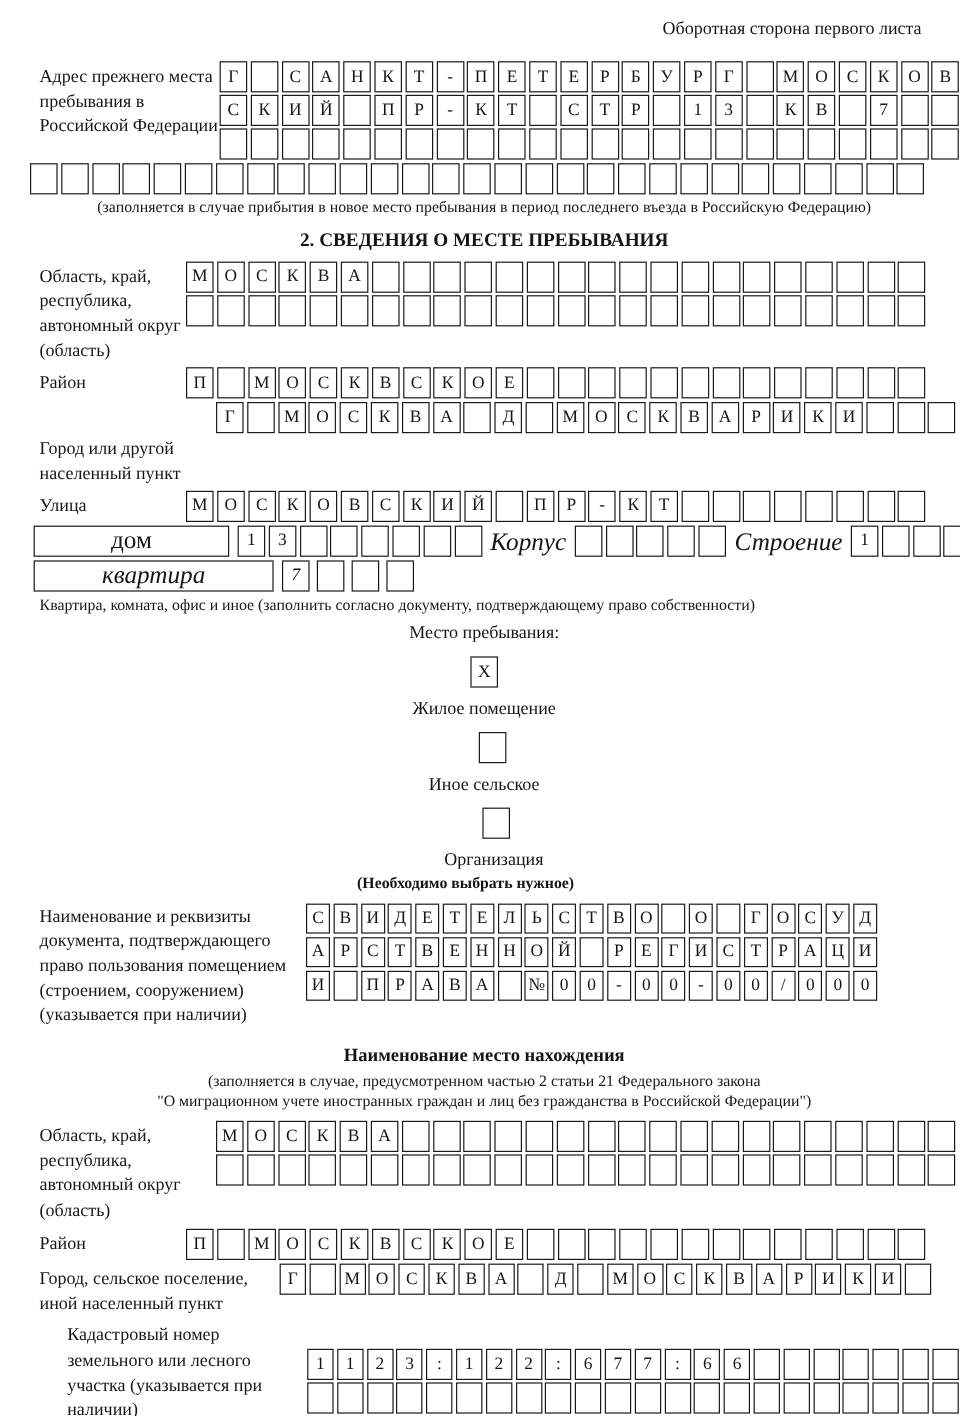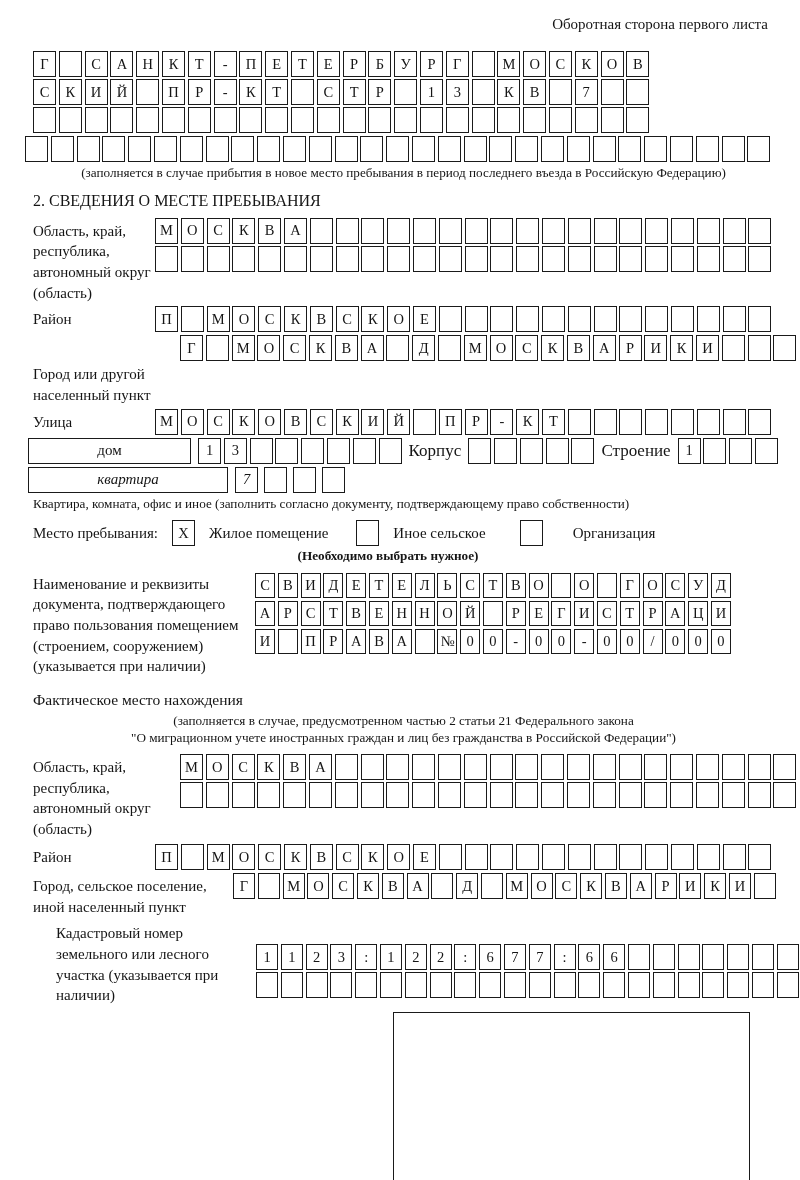--- a/index.html
+++ b/index.html
@@ -23,47 +23,48 @@
     border: 1.6px solid #1a1a1a;
     display: flex; align-items: center; justify-content: center;
     font-size: 14.5px; line-height: 1;
   }
   .cbox.sm { width: 20px; height: 25px; }
   .cbox.md { width: 22px; }
 
   .caption { font-size: 13.2px; line-height: 1.25; margin: 3px 0 8px; }
   .caption.center { text-align: center; }
 
-  .section-title { font-weight: normal; font-size: 16px; margin: 10px 0 8px; }
+  .section-title { text-align: center; font-weight: bold; font-size: 16px; margin: 10px 0 8px; }
 
   .wide-box {
     flex: none; height: 26px; border: 1.6px solid #1a1a1a;
-    display: flex; align-items: center; justify-content: center; font-size: 15px;
+    display: flex; align-items: center; justify-content: center; font-size: 21px;
   }
-  .inline-label { font-size: 17px; line-height: 26px; flex: none; }
-
-  .stay-row { display: flex; align-items: center; gap: 10px; margin-top: 6px; font-size: 15px; }
+  .inline-label { font-size: 21px; line-height: 26px; flex: none; font-style: italic; }
+
+  .stay-row { display: flex; align-items: center; gap: 10px; margin-top: 6px; font-size: 15px; flex-direction: column; }
   .stay-row .cbox { margin: 0 4px; }
 
   .doc-field .rows { padding-top: 2px; }
 
   .mark-box {
     width: 357px; height: 178px; border: 1.9px solid #1a1a1a;
     margin: 6px 0 4px 360px;
   }
   .fullrow { margin: 2px 0 0 -8px; }
 </style>
 </head>
 <body>
 
 <div class="page">
 
   <div class="header-note">Оборотная сторона первого листа</div>
 
   <div class="field">
+    <div class="field-label" style="width:150px;">Адрес прежнего места пребывания в Российской Федерации</div>
     <div class="rows">
       <div class="box-row">
           <span class="cbox">Г</span>
           <span class="cbox"></span>
           <span class="cbox">С</span>
           <span class="cbox">А</span>
           <span class="cbox">Н</span>
           <span class="cbox">К</span>
           <span class="cbox">Т</span>
           <span class="cbox">-</span>
@@ -440,21 +441,21 @@
           <span class="cbox sm">0</span>
           <span class="cbox sm">0</span>
           <span class="cbox sm">/</span>
           <span class="cbox sm">0</span>
           <span class="cbox sm">0</span>
           <span class="cbox sm">0</span>
         </div>
     </div>
   </div>
 
-  <div class="section-title" style="font-size:15.5px; margin:14px 0 4px;">Фактическое место нахождения</div>
+  <div class="section-title" style="font-size:15.5px; margin:14px 0 4px;">Наименование место нахождения</div>
   <div class="caption center" style="margin:0;">(заполняется в случае, предусмотренном частью 2 статьи 21 Федерального закона</div>
   <div class="caption center" style="margin:0 0 8px;">"О миграционном учете иностранных граждан и лиц без гражданства в Российской Федерации")</div>
 
   <div class="field" style="margin-bottom:0;">
     <div class="field-label" style="width:147px;">Область, край, республика, автономный округ (область)</div>
     <div class="rows">
       <div class="box-row">
           <span class="cbox">М</span>
           <span class="cbox">О</span>
           <span class="cbox">С</span>

